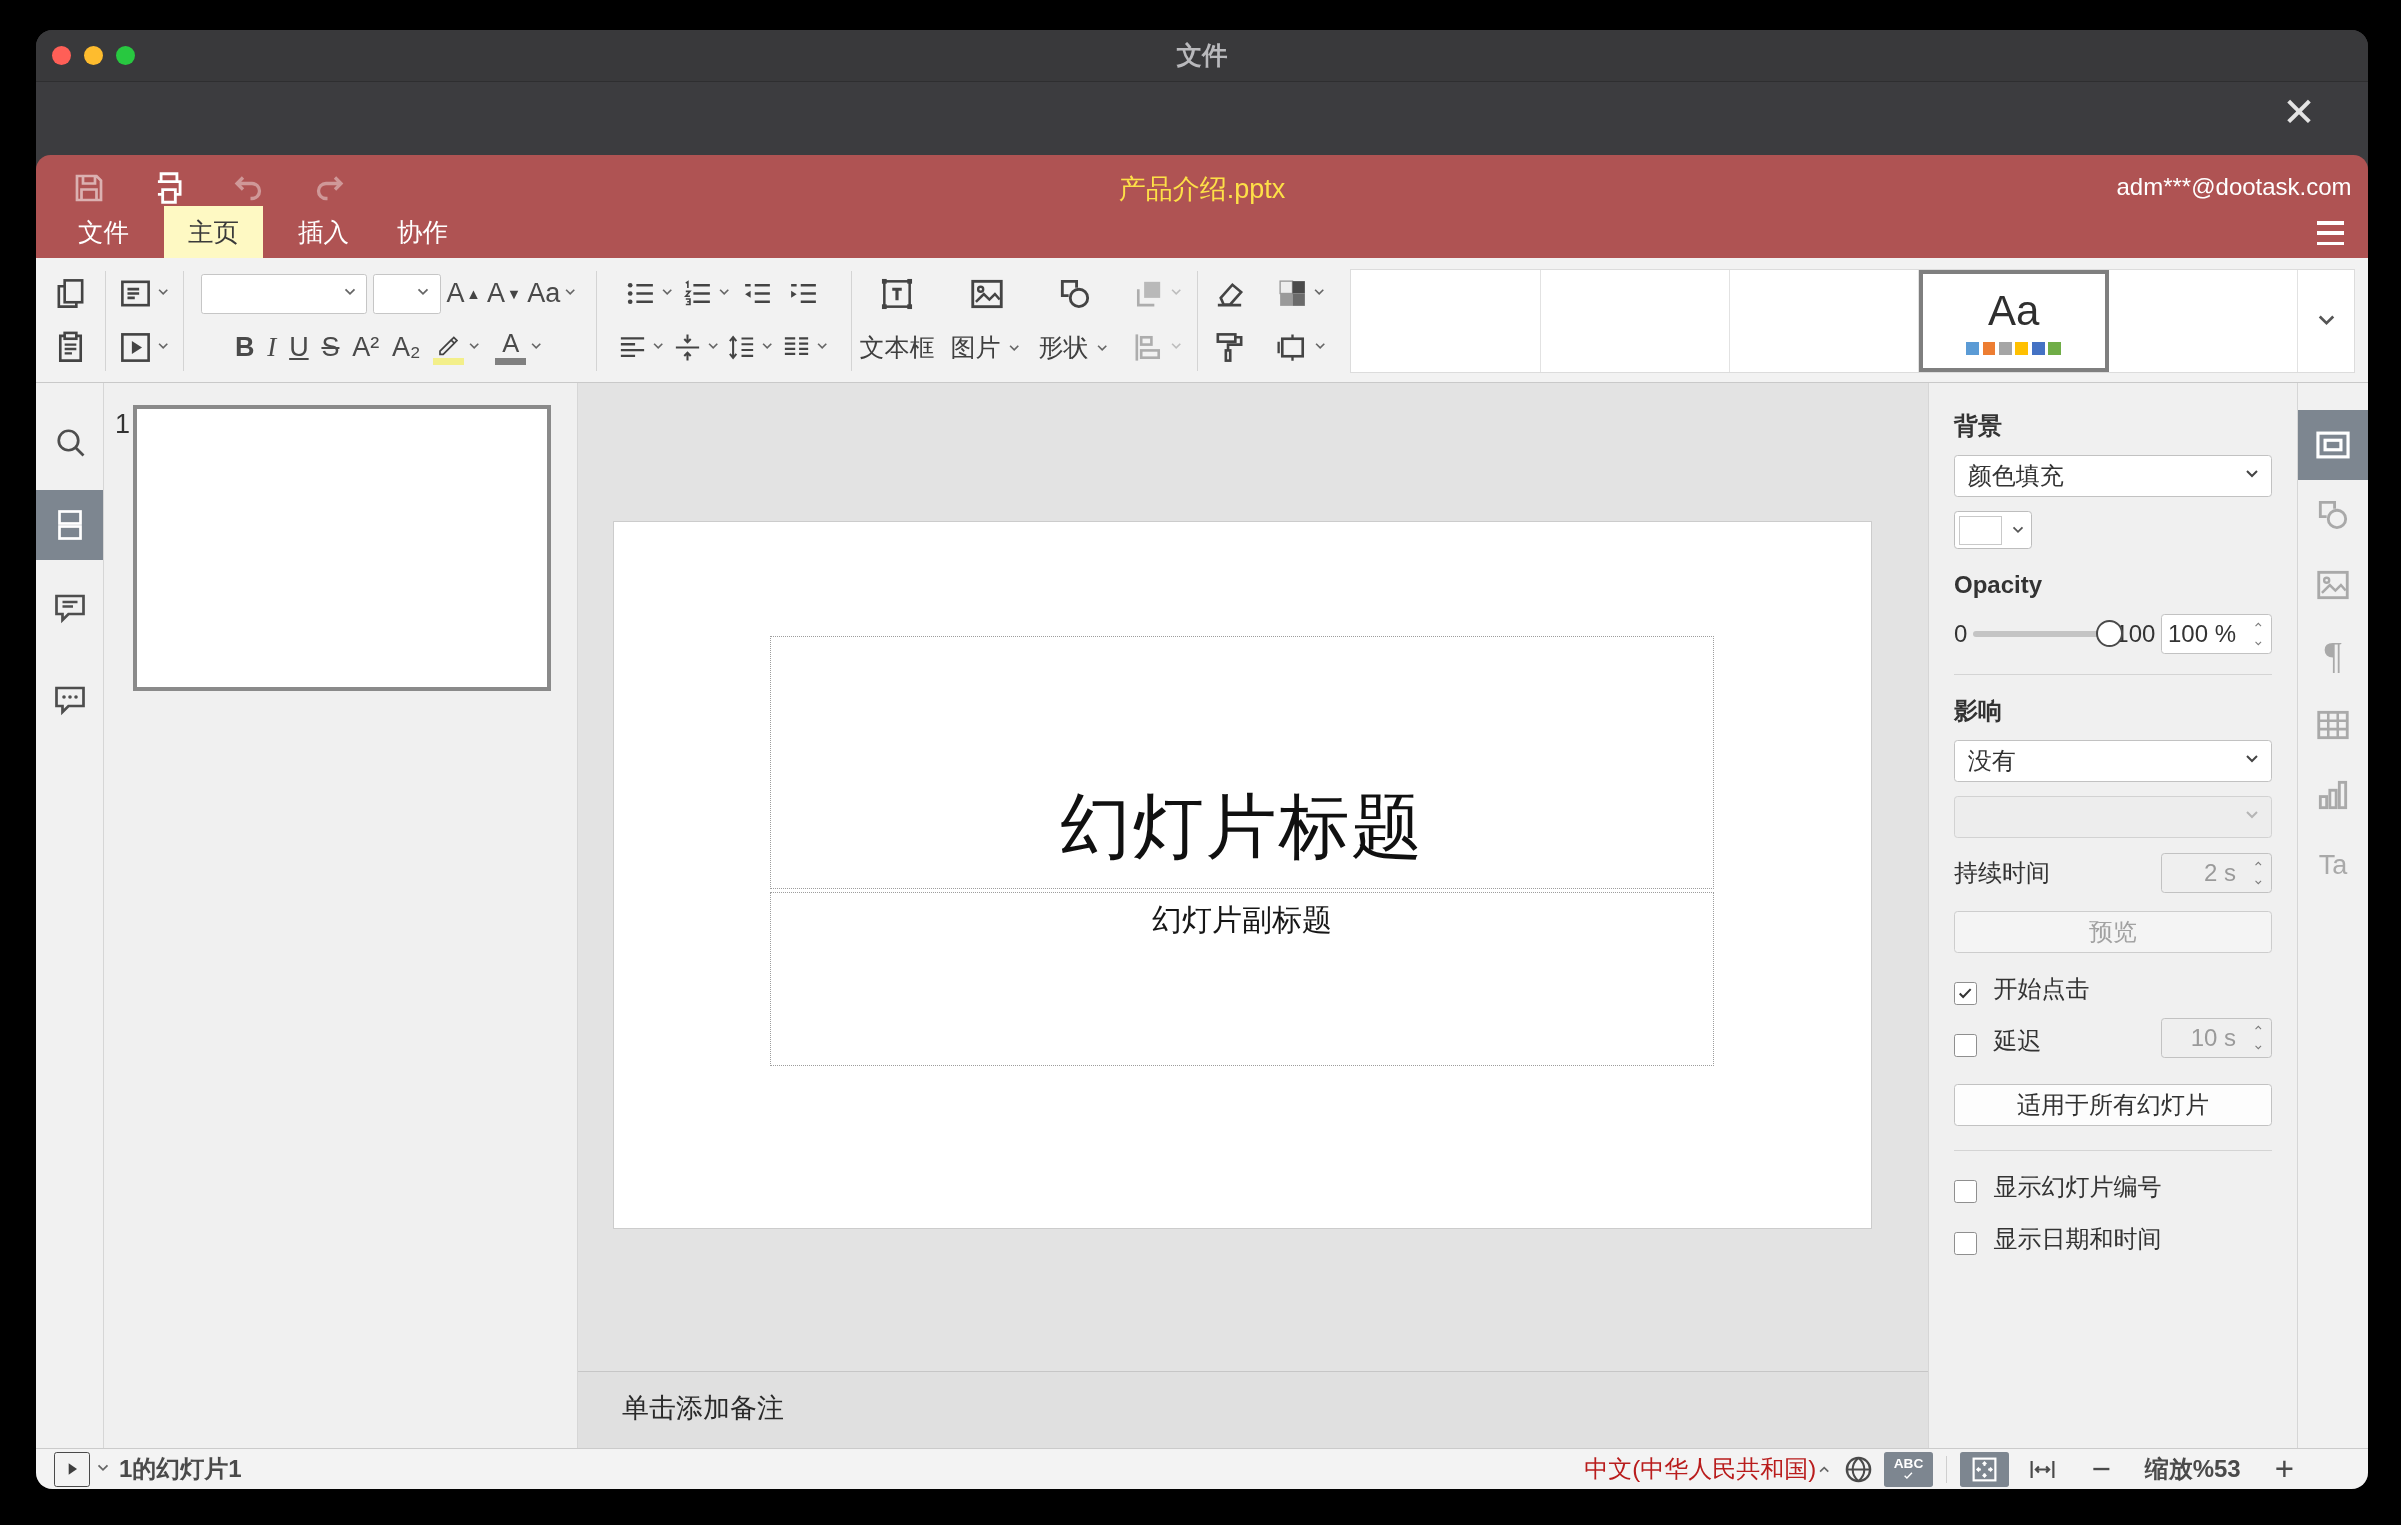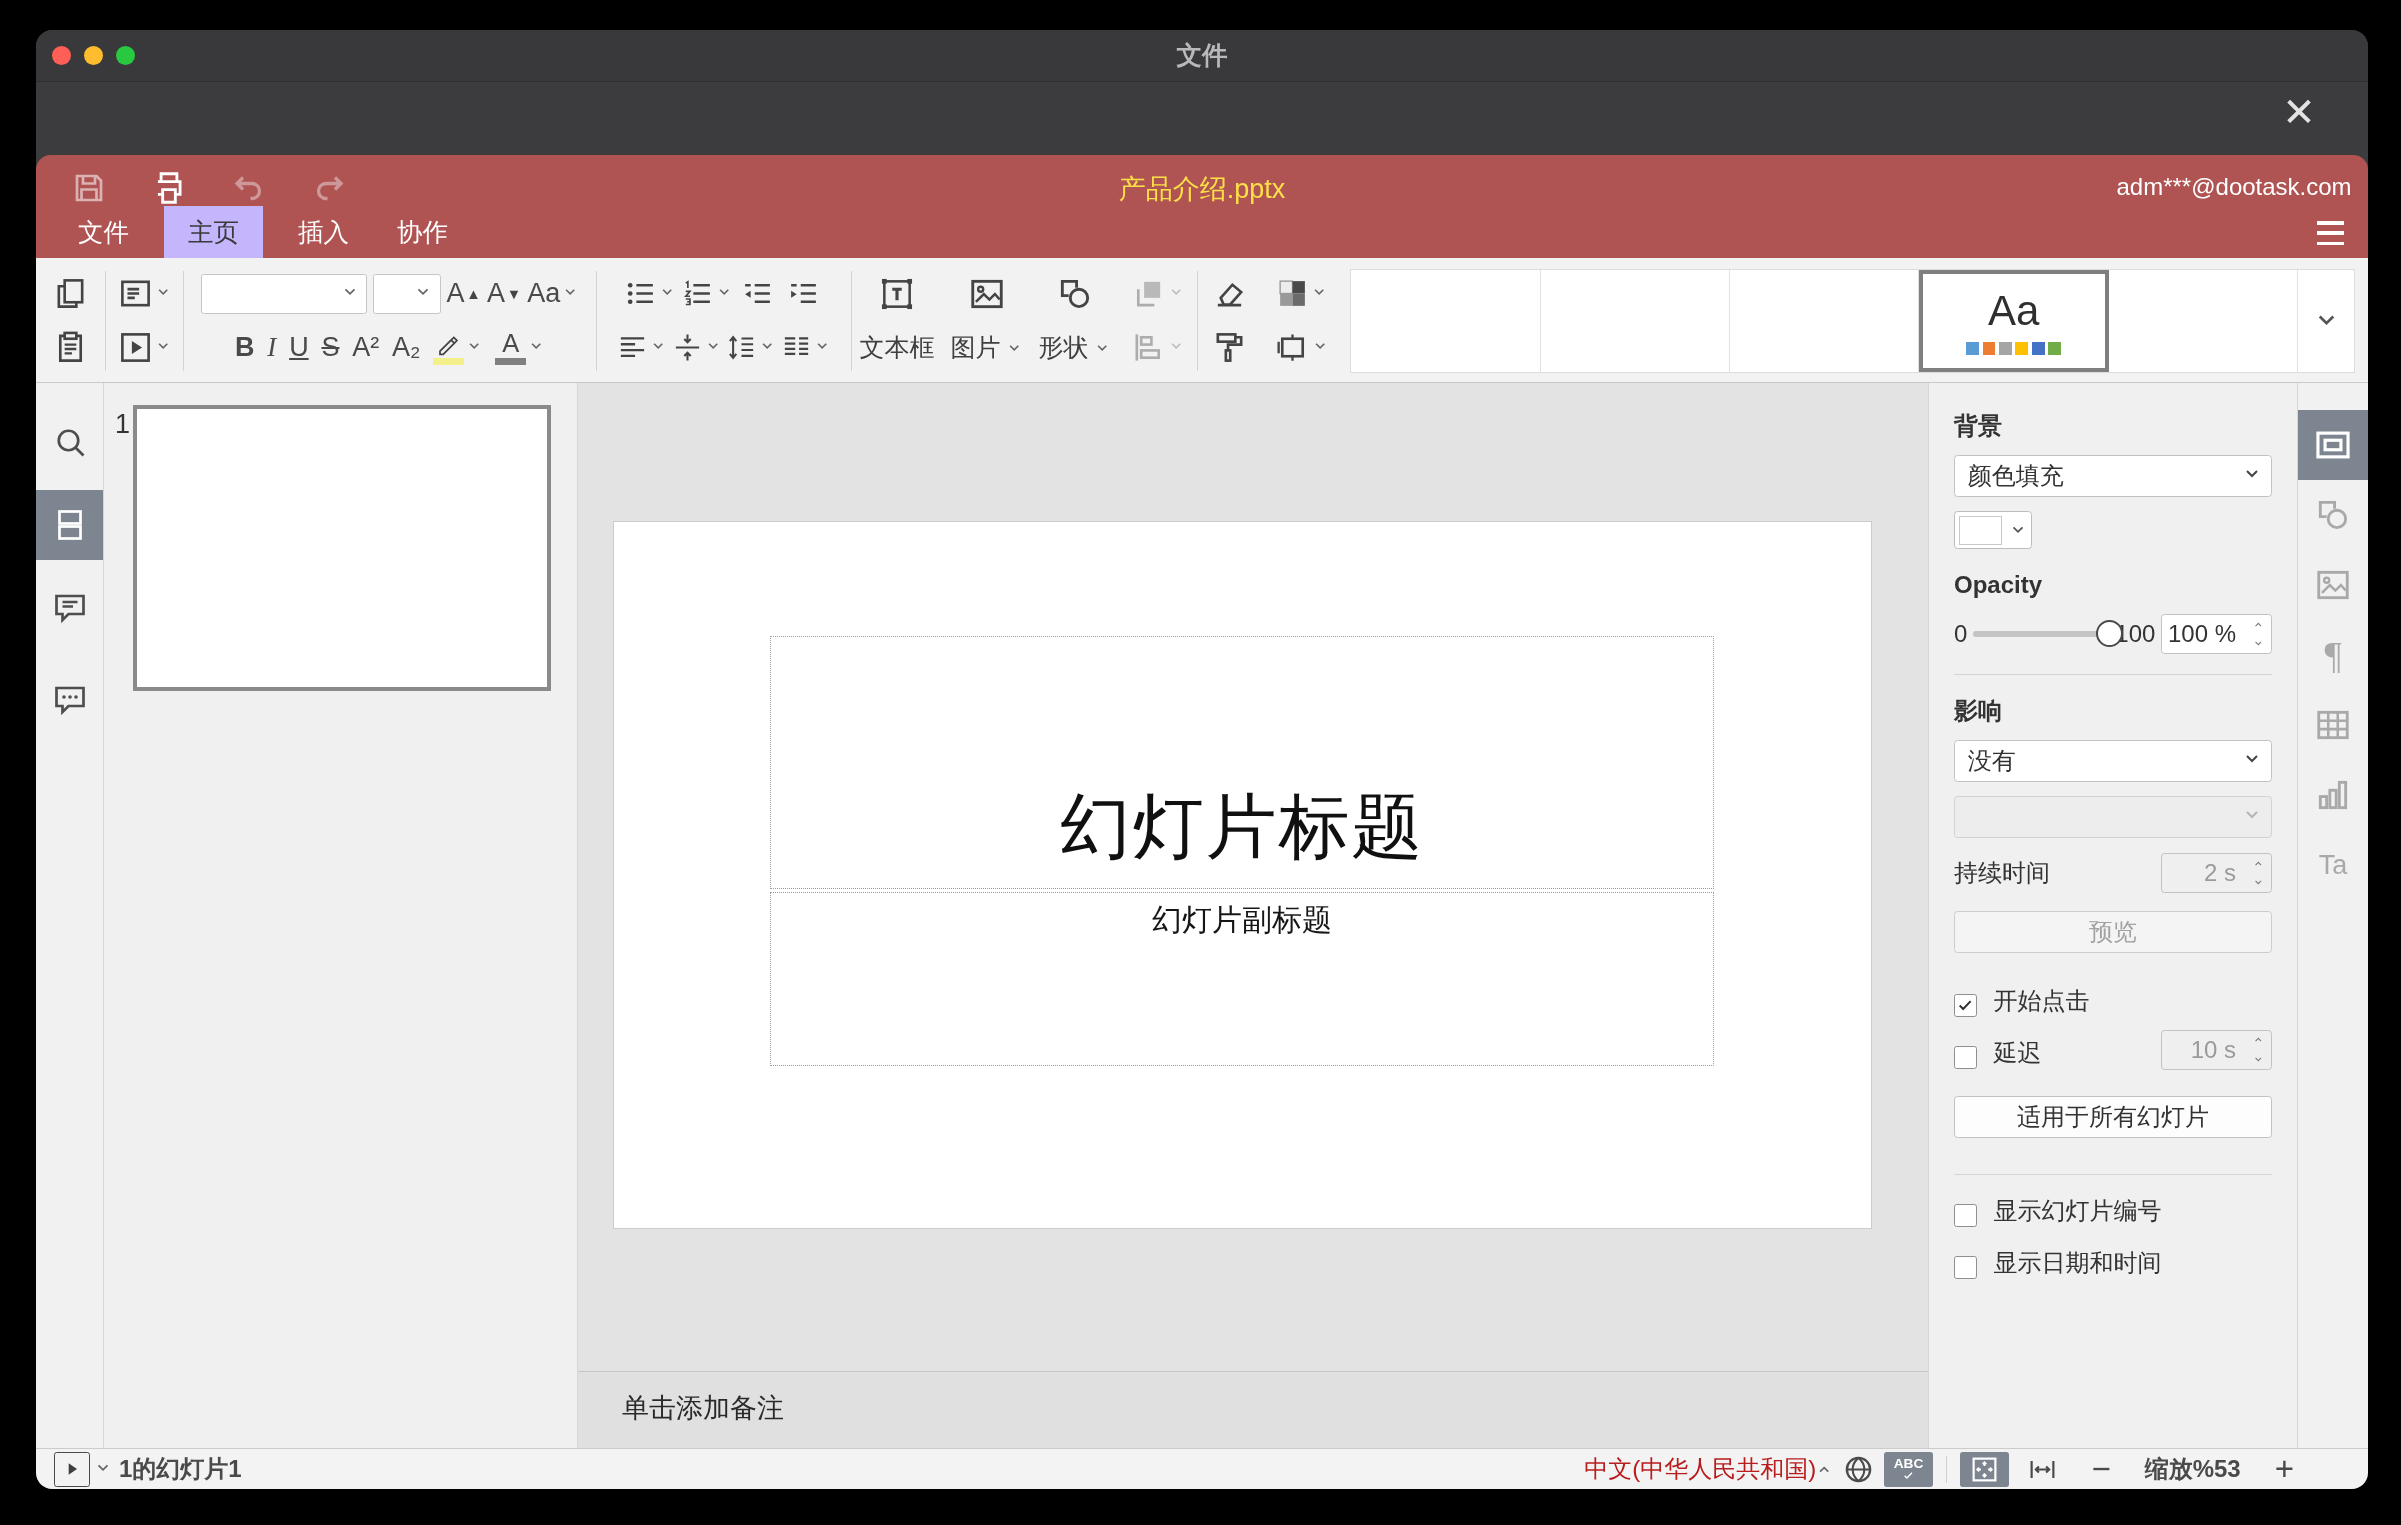--- a/index.html
+++ b/index.html
@@ -26,21 +26,21 @@
   .ed-header { height:103px; background:#af5353; border-radius:14.6px 14.6px 0 0; position:relative; flex:none; }
   .hd-icons { position:absolute; top:12.8px; left:33px; display:flex; gap:40px; align-items:center; }
   .hd-btn { width:40px; height:40px; display:flex; align-items:center; justify-content:center; }
   .hd-btn svg { stroke:#fff; }
   .hd-btn.dim svg { opacity:.55; }
   .hd-btn.dis svg { opacity:.4; }
   .doc-title { position:absolute; top:16.4px; left:0; right:0; text-align:center; color:#fde047; font-size:27px; }
   .user-email { position:absolute; top:18px; right:16.4px; color:#fff; font-size:24px; }
   .tabs { position:absolute; bottom:0; left:18px; right:82px; height:52px; display:flex; align-items:stretch; }
   .tab { padding:0 24px; display:flex; align-items:center; color:#fff; font-size:25.5px; cursor:pointer; }
-  .tab.active { background:#c4b5fd; color:#3a3a3a; margin:0 11px; }
+  .tab.active { background:#fef9c3; color:#3a3a3a; margin:0 11px; }
   .hamburger { position:absolute; right:24px; bottom:12.8px; width:27px; height:24px;
     display:flex; flex-direction:column; justify-content:space-between; cursor:pointer; }
   .hamburger span { display:block; height:3.6px; background:#fff; }
 
   
   .toolbar { height:125px; background:#f2f2f2; border-bottom:0.9px solid #c9c9c9;
     display:flex; align-items:stretch; padding:9px 12.8px 7.3px 0; flex:none; }
   .tb-sep { width:0.9px; background:#d4d4d4; margin:3.6px 0; flex:none; }
   .tb-col { display:grid; grid-template-rows:1fr 1fr; align-items:center; justify-items:center; flex:none; }
   .tb-row { display:flex; align-items:center; gap:5.5px; }
@@ -117,21 +117,21 @@
     background:#fff; border:2.7px solid #4a4a4a; cursor:grab; }
   .spinbox { width:111px; height:40px; background:#fff; border:0.9px solid #c2c2c2; border-radius:3.6px;
     margin-left:auto; position:relative; display:flex; align-items:center; justify-content:flex-end; padding-right:35px; }
   .spinbox.disabled { background:#efefef; color:#9a9a9a; }
   .spin-arrows { position:absolute; right:5.5px; top:3.6px; bottom:3.6px; display:flex; flex-direction:column;
     justify-content:space-between; cursor:pointer; }
   .spin-arrows svg { stroke:#7a7a7a; }
   .rp-hr { border:none; border-top:0.9px solid #d4d4d4; margin:3.6px 0 20px 0; }
   .rp-row { display:flex; align-items:center; margin-bottom:18px; }
   .rp-btn { width:100%; height:42px; border:0.9px solid #cdcdcd; border-radius:3.6px; background:#f4f4f4;
-    font-size:24px; color:#a2a2a2; margin-bottom:32px; cursor:default; }
+    font-size:24px; color:#a2a2a2; margin-bottom:20px; cursor:default; }
   .rp-btn.enabled { background:#fdfdfd; color:#333; border-color:#c2c2c2; cursor:pointer; }
   .cb-row { display:flex; align-items:flex-end; gap:16.4px; margin-bottom:20px; position:relative; }
   .checkbox { width:23px; height:23px; background:#fff; border:1.8px solid #8f8f8f; border-radius:2.7px;
     display:flex; align-items:center; justify-content:center; cursor:pointer; flex:none; }
   .cb-row .spinbox { position:absolute; right:0; top:-7.3px; }
 
   .right-strip { width:71px; background:#f1f1f1; border-left:0.9px solid #d6d6d6; padding-top:27px; flex:none; }
   .rs-item { height:70px; display:flex; align-items:center; justify-content:center; cursor:pointer; }
   .rs-item svg { stroke:#a9a9a9; }
   .rs-item .txt { color:#a9a9a9; font-size:27px; }

